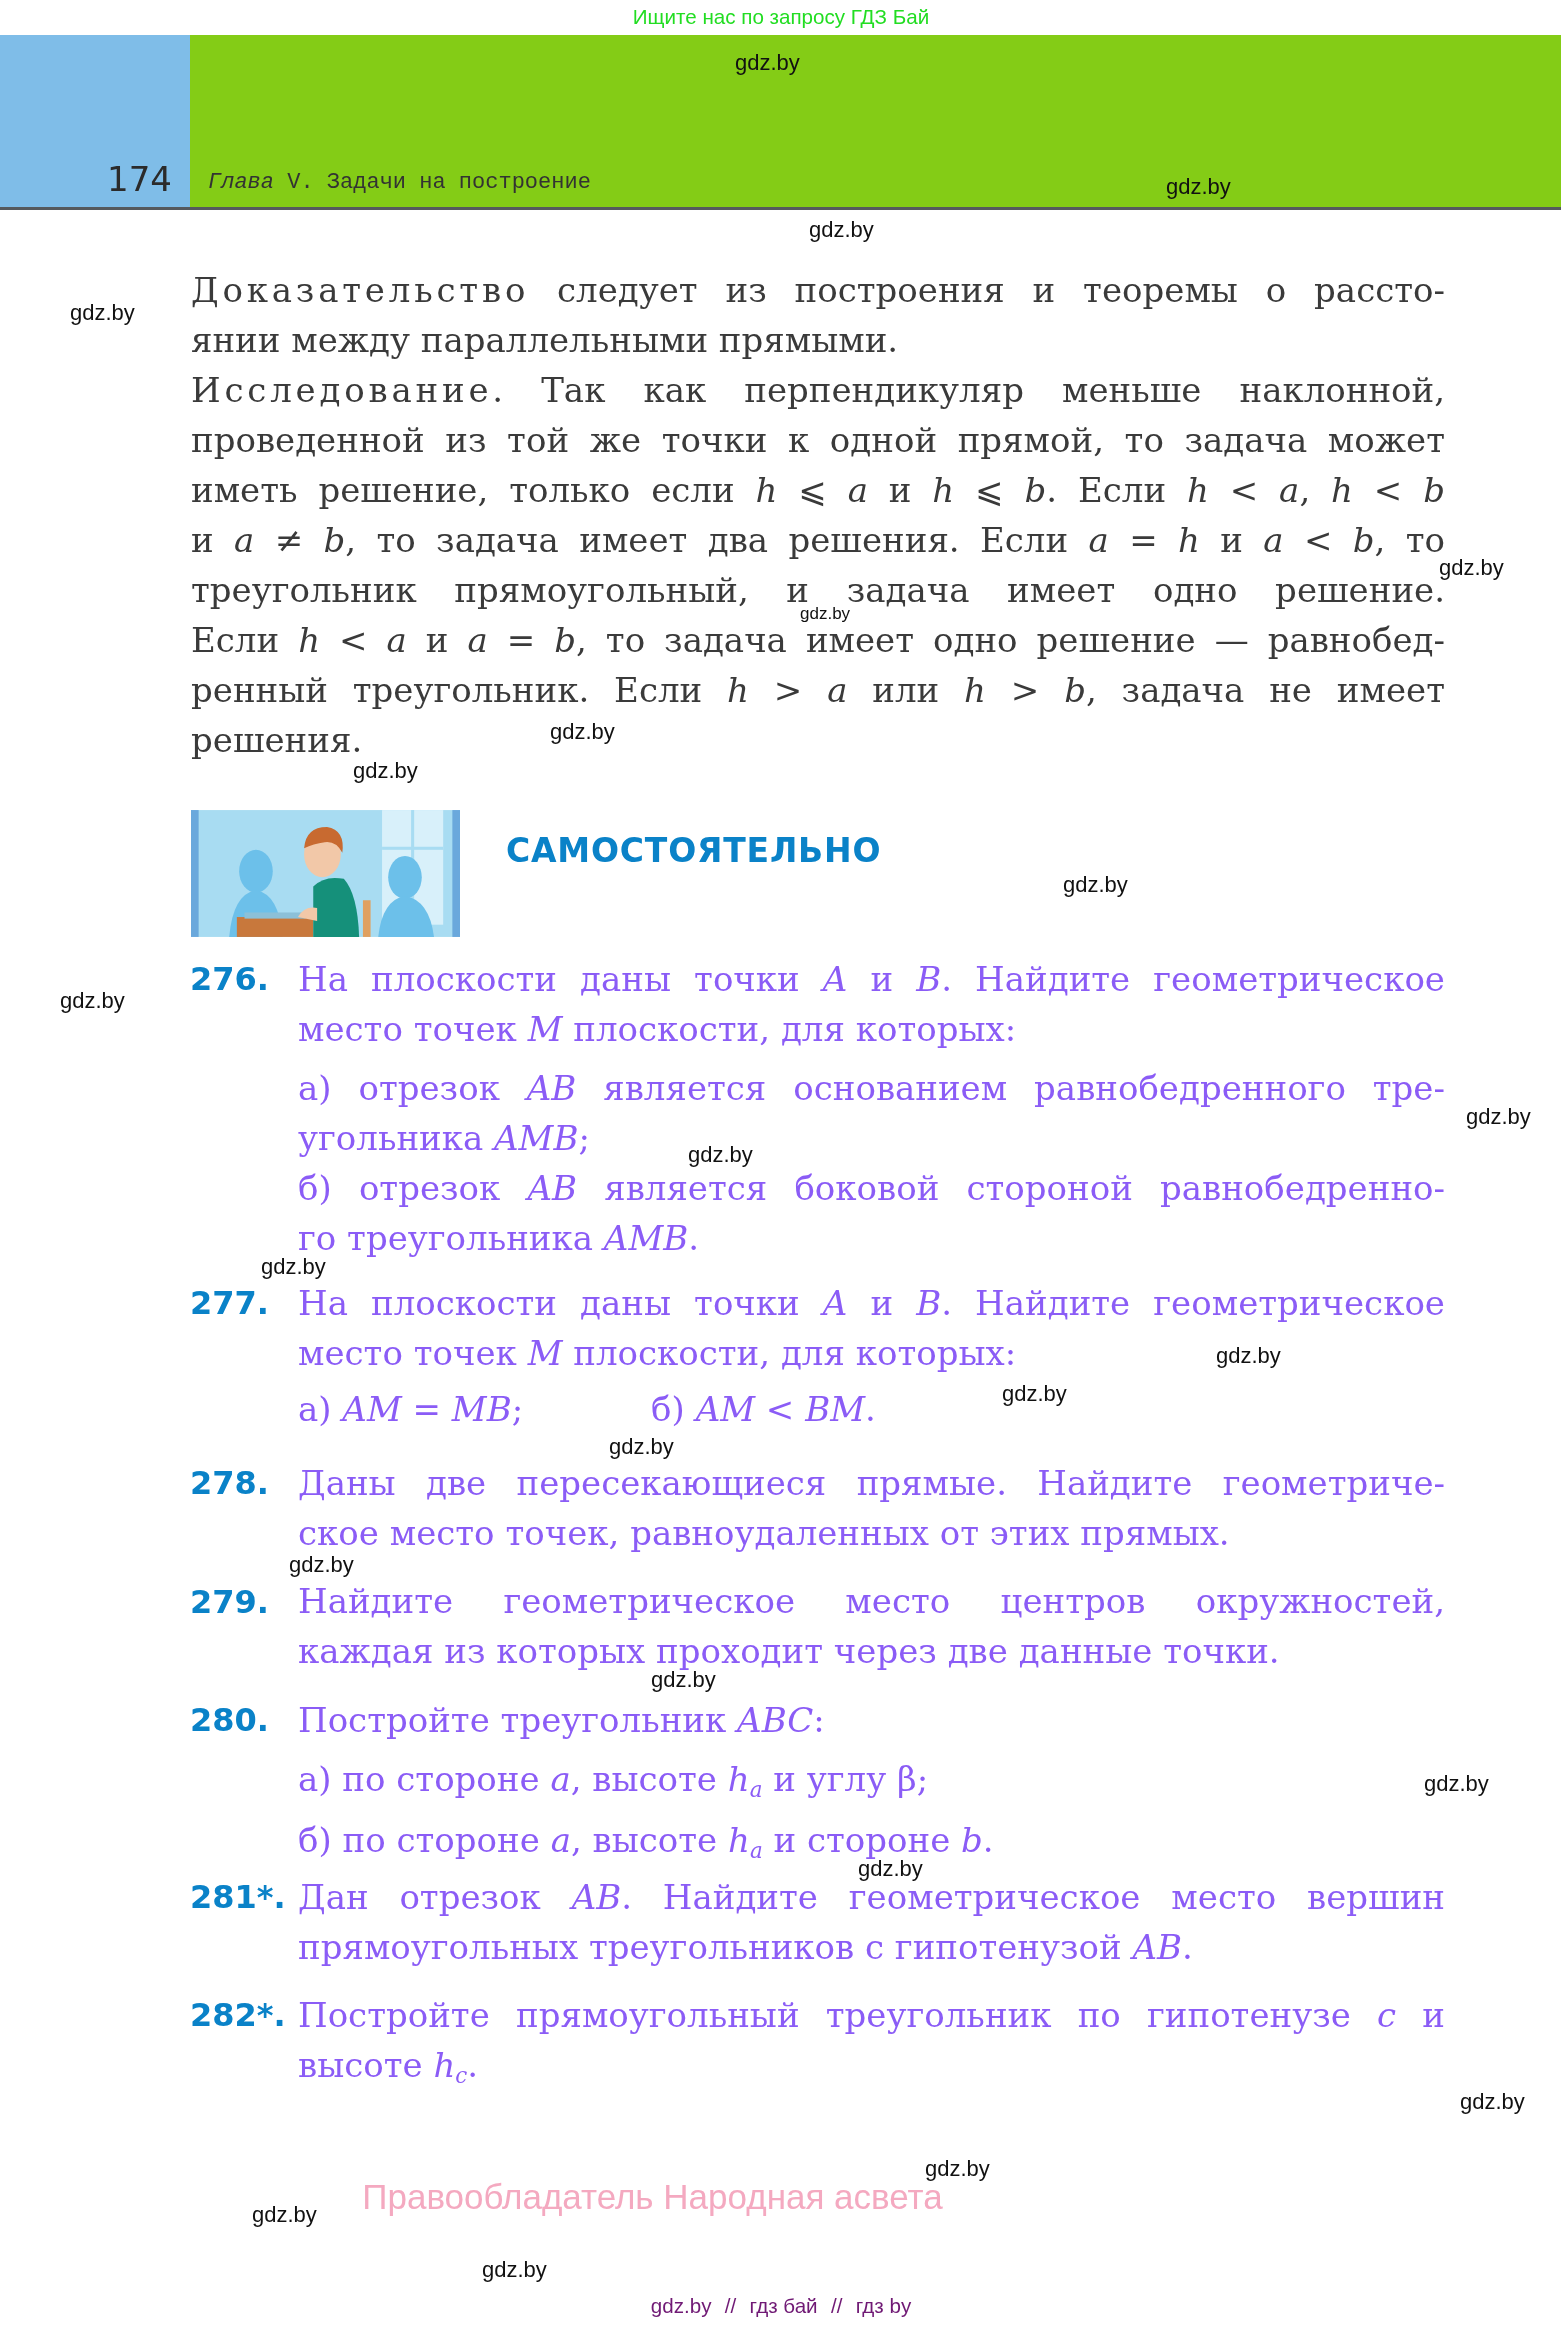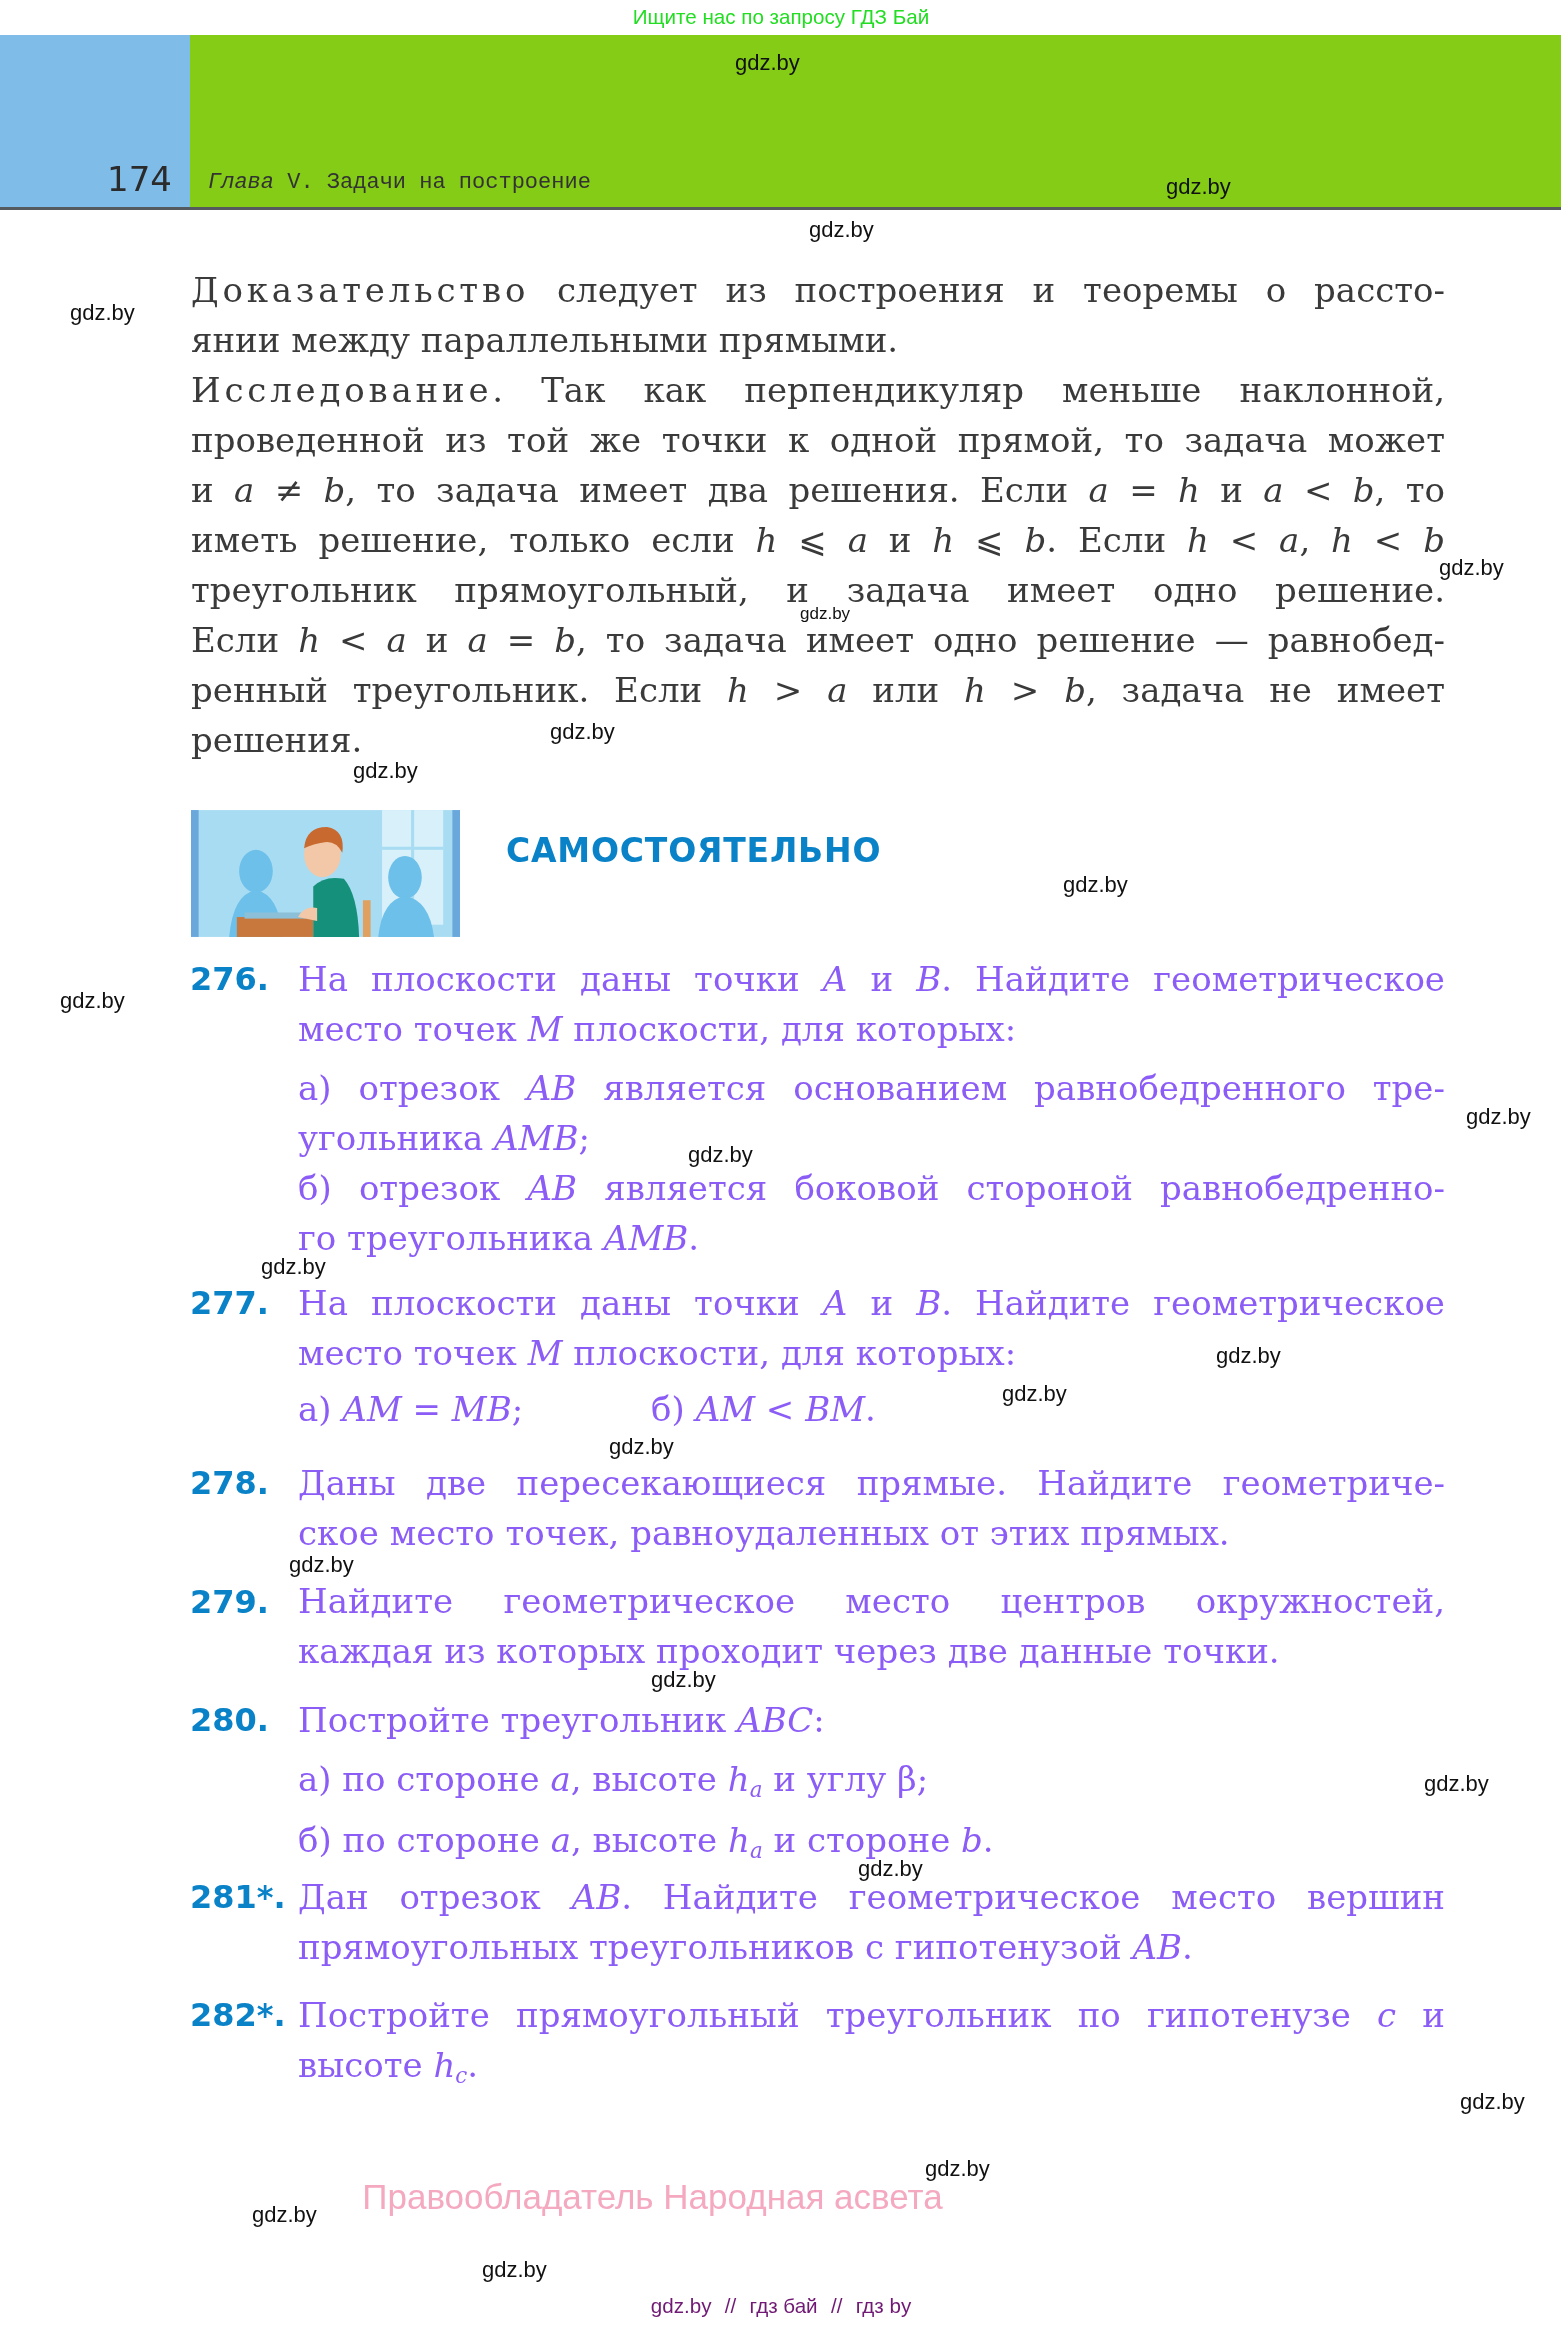--- a/index.html
+++ b/index.html
@@ -111,22 +111,22 @@
 
 <div class="body-text" style="top:265px;">
   <span class="line just">
     <span class="spaced">Доказательство</span> следует из построения и теоремы о рассто-
   </span>
   <span class="line">янии между параллельными прямыми.</span>
   <span class="line just">
     <span class="spaced">Исследование</span><span>. Так как перпендикуляр меньше наклонной,</span>
   </span>
   <span class="line just">проведенной из той же точки к одной прямой, то задача может</span>
+  <span class="line just">иметь решение, только если <i>h</i> ⩽ <i>a</i> и <i>h</i> ⩽ <i>b</i>. Если <i>h</i> &lt; <i>a</i>, <i>h</i> &lt; <i>b</i></span>
   <span class="line just">и <i>a</i> ≠ <i>b</i>, то задача имеет два решения. Если <i>a</i> = <i>h</i> и <i>a</i> &lt; <i>b</i>, то</span>
-  <span class="line just">иметь решение, только если <i>h</i> ⩽ <i>a</i> и <i>h</i> ⩽ <i>b</i>. Если <i>h</i> &lt; <i>a</i>, <i>h</i> &lt; <i>b</i></span>
   <span class="line just">треугольник прямоугольный, и задача имеет одно решение.</span>
   <span class="line just">Если <i>h</i> &lt; <i>a</i> и <i>a</i> = <i>b</i>, то задача имеет одно решение — равнобед-</span>
   <span class="line just">ренный треугольник. Если <i>h</i> &gt; <i>a</i> или <i>h</i> &gt; <i>b</i>, задача не имеет</span>
   <span class="line">решения.</span>
 </div>
 
 <div class="section-image">
   <svg width="269" height="127" viewBox="0 0 352 166">
     <rect x="0" y="0" width="352" height="166" fill="#a8dcf2"></rect>
     <rect x="0" y="0" width="10" height="166" fill="#6aa8dc"></rect>

